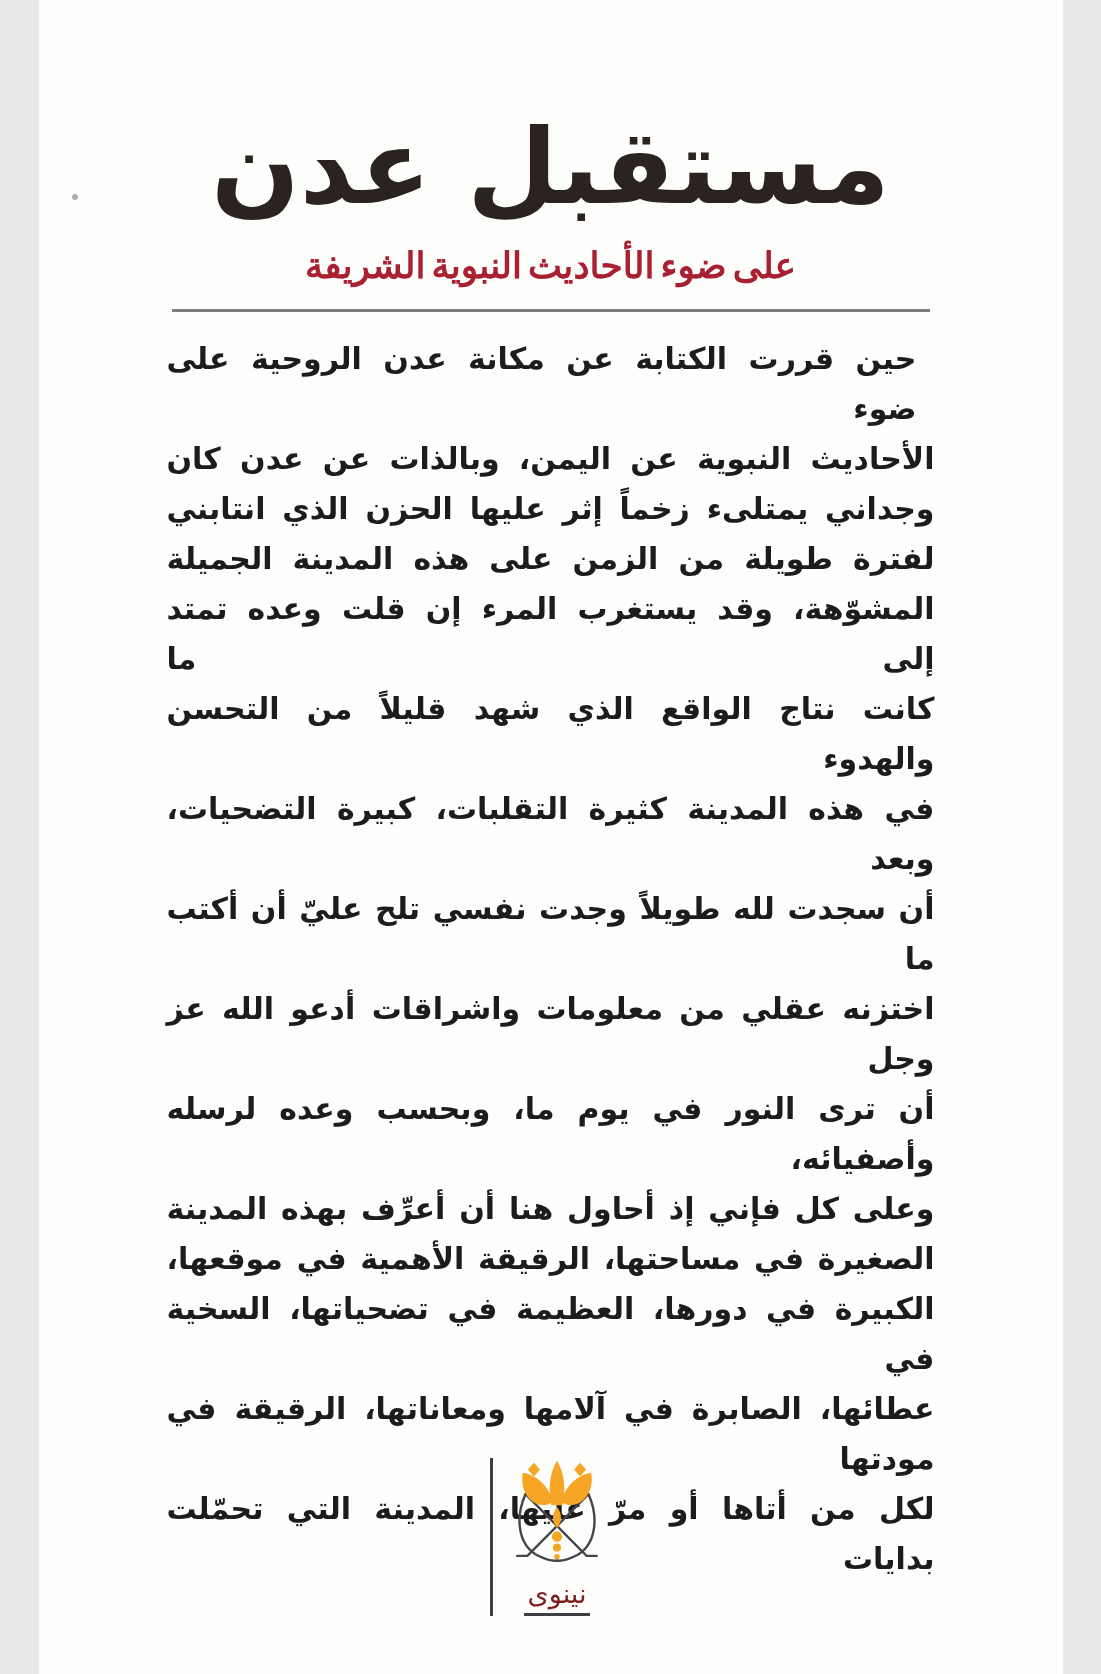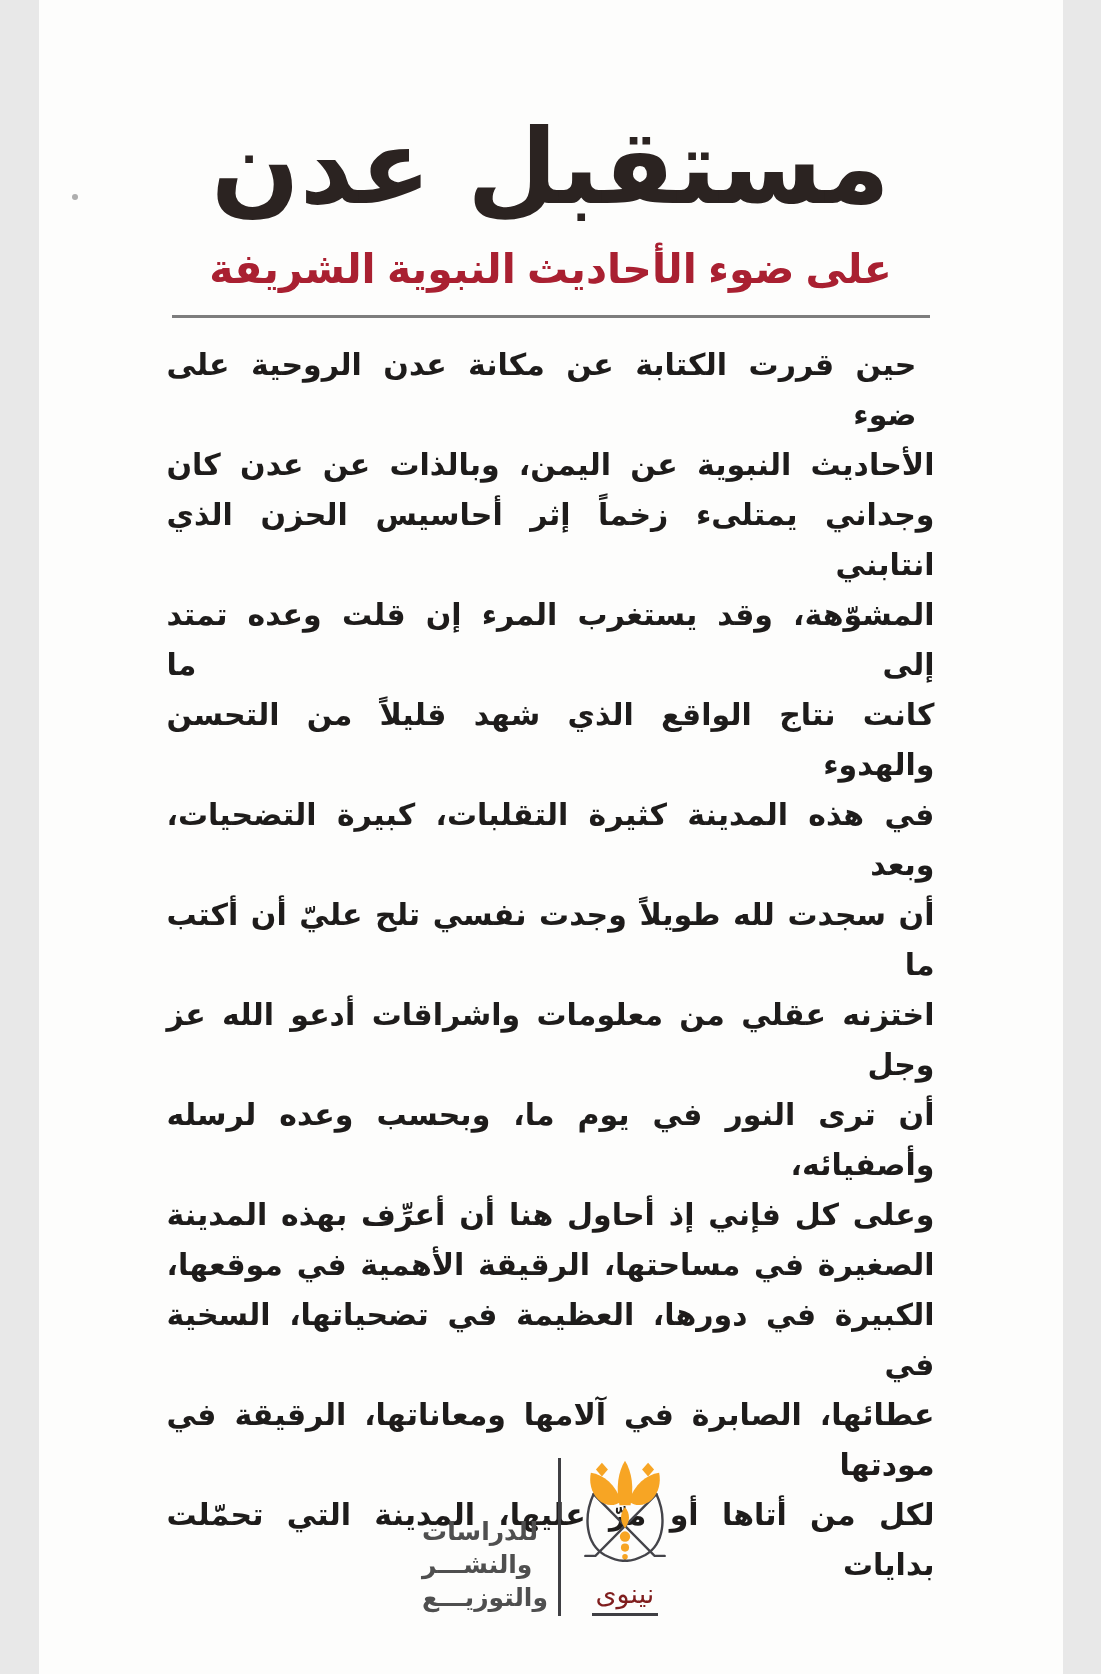--- a/index.html
+++ b/index.html
@@ -21,25 +21,26 @@
   .title {
     margin:0;
     font-size:104px;
     line-height:1.45;
     font-weight:bold;
     color:#2b2321;
     letter-spacing:-2px;
   }
   .subtitle {
     margin:2px 0 0 0;
-    font-size:41px;
+    font-size:36px;
     font-weight:bold;
     color:#a92031;
     letter-spacing:-1px;
     word-spacing:-3px;
+    font-family:Liberation Serif, serif;
   }
   .title-rule {
     width:758px; height:3px;
     margin:22px auto 0 auto;
     background:#7d7d7d;
   }
 
   
   .body-text {
     width:768px;
@@ -100,41 +101,37 @@
 
   <div class="header">
     <h1 class="title" dir="rtl">مستقبل عدن</h1>
     <h2 class="subtitle" dir="rtl">على ضوء الأحاديث النبوية الشريفة</h2>
     <div class="title-rule"></div>
   </div>
 
   <div class="body-text" id="paragraph">
       <div class="pline pfirst">حين قررت الكتابة عن مكانة عدن الروحية على ضوء</div>
       <div class="pline">الأحاديث النبوية عن اليمن، وبالذات عن عدن كان</div>
-      <div class="pline">وجداني يمتلىء زخماً إثر أحاسيس الحزن الذي انتابني</div>
+      <div class="pline">وجداني يمتلىء زخماً إثر عليها الحزن الذي انتابني</div>
+      <div class="pline">لفترة طويلة من الزمن على هذه المدينة الجميلة</div>
       <div class="pline">المشوّهة، وقد يستغرب المرء إن قلت وعده تمتد إلى ما</div>
       <div class="pline">كانت نتاج الواقع الذي شهد قليلاً من التحسن والهدوء</div>
       <div class="pline">في هذه المدينة كثيرة التقلبات، كبيرة التضحيات، وبعد</div>
       <div class="pline">أن سجدت لله طويلاً وجدت نفسي تلح عليّ أن أكتب ما</div>
       <div class="pline">اختزنه عقلي من معلومات واشراقات أدعو الله عز وجل</div>
       <div class="pline">أن ترى النور في يوم ما، وبحسب وعده لرسله وأصفيائه،</div>
       <div class="pline">وعلى كل فإني إذ أحاول هنا أن أعرِّف بهذه المدينة</div>
       <div class="pline">الصغيرة في مساحتها، الرقيقة الأهمية في موقعها،</div>
       <div class="pline">الكبيرة في دورها، العظيمة في تضحياتها، السخية في</div>
       <div class="pline">عطائها، الصابرة في آلامها ومعاناتها، الرقيقة في مودتها</div>
       <div class="pline">لكل من أتاها أو مرّ عليها، المدينة التي تحمّلت بدايات</div>
     </div>
 
   <div class="publisher-block">
 
-    <div class="pub-tagline">
-      <div>للدراسات</div>
-      <div>والنشـــر</div>
-      <div>والتوزيـــع</div>
-    </div>
 
     <div class="pub-bar"></div>
 
     <div class="logo-col">
       <svg class="logo-flower" viewBox="0 0 100 130" xmlns="http://www.w3.org/2000/svg">
 
         <g fill="none" stroke="#44444a" stroke-width="2.6" stroke-linecap="round">
           <path d="M16 38 C5 62 7 92 28 104 C38 109 46 111 50 110"></path>
           <path d="M84 38 C95 62 93 92 72 104 C62 109 54 111 50 110"></path>
           <path d="M16 38 L82 105 L93 105"></path>

